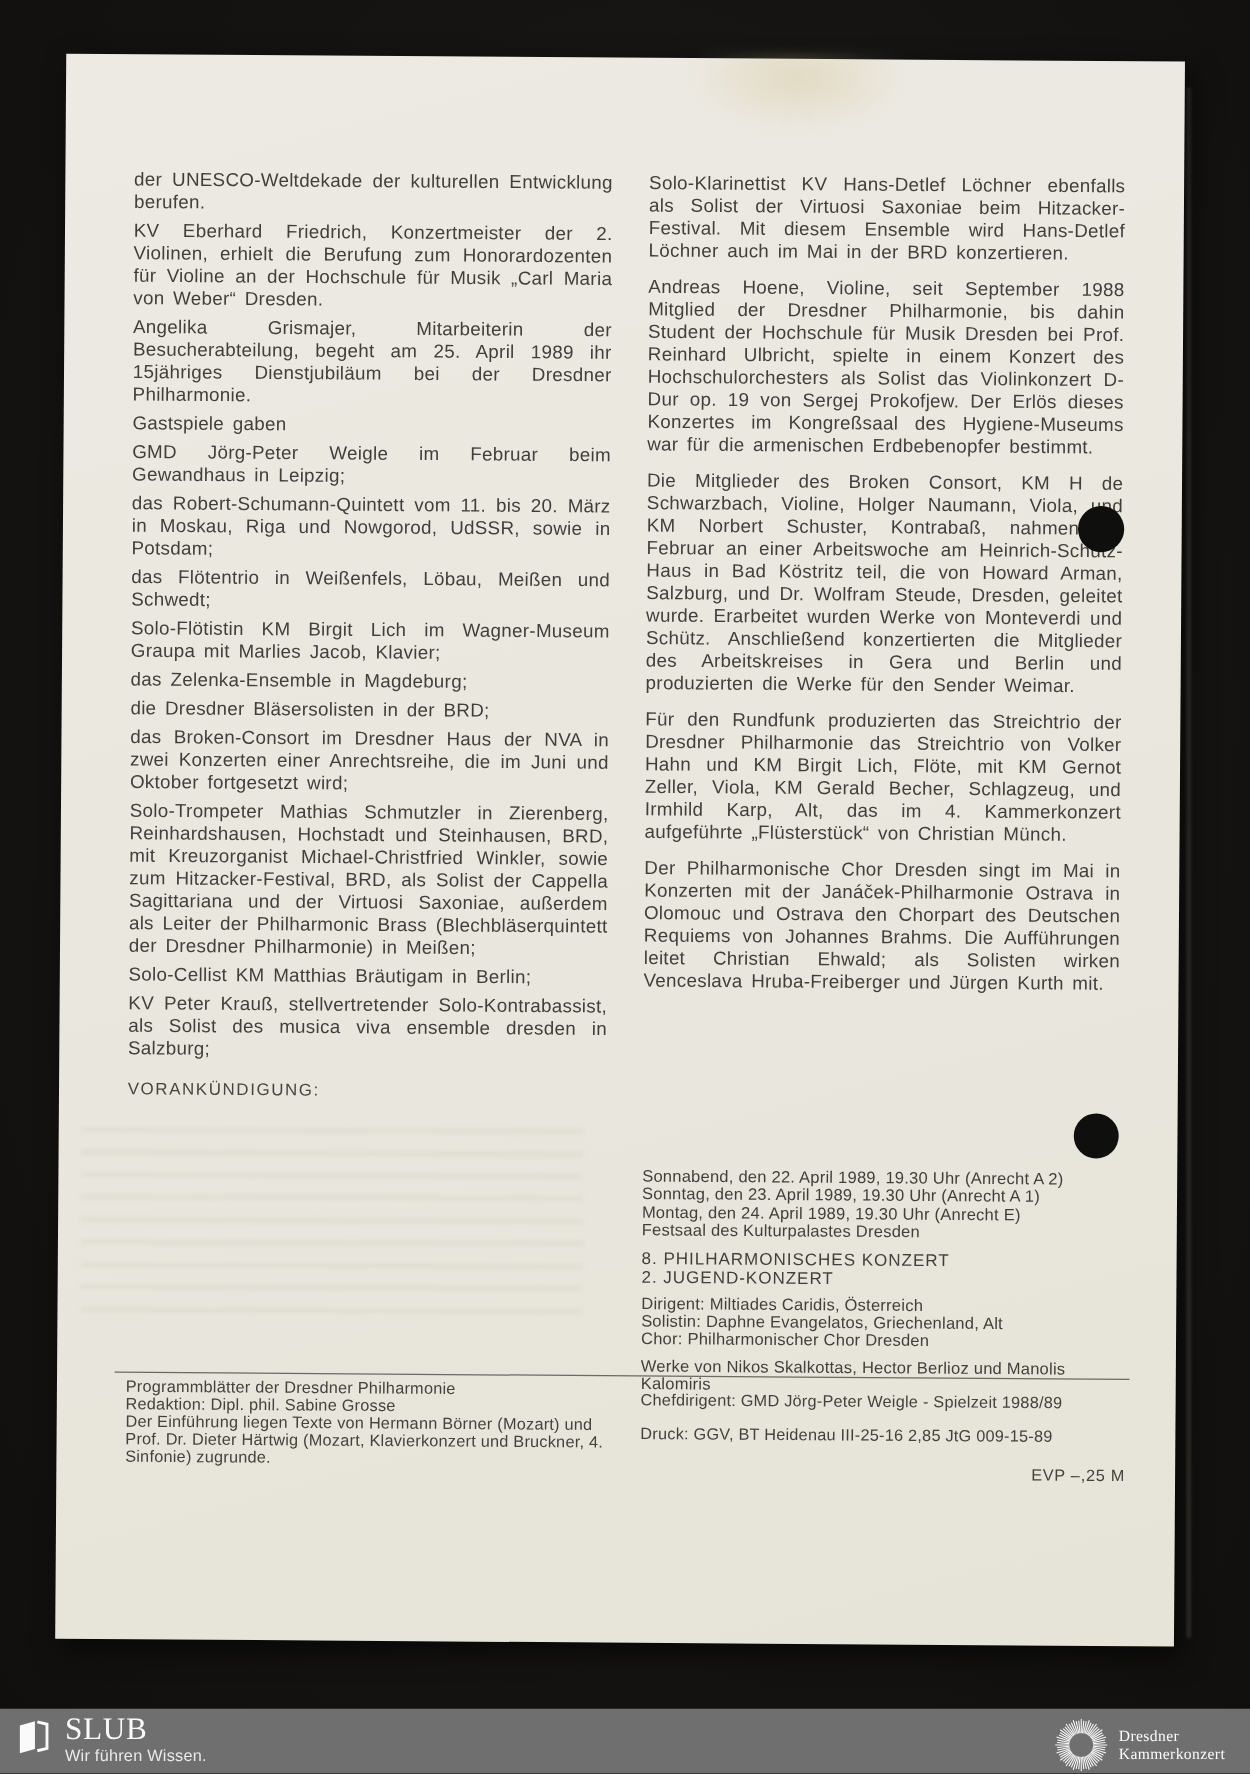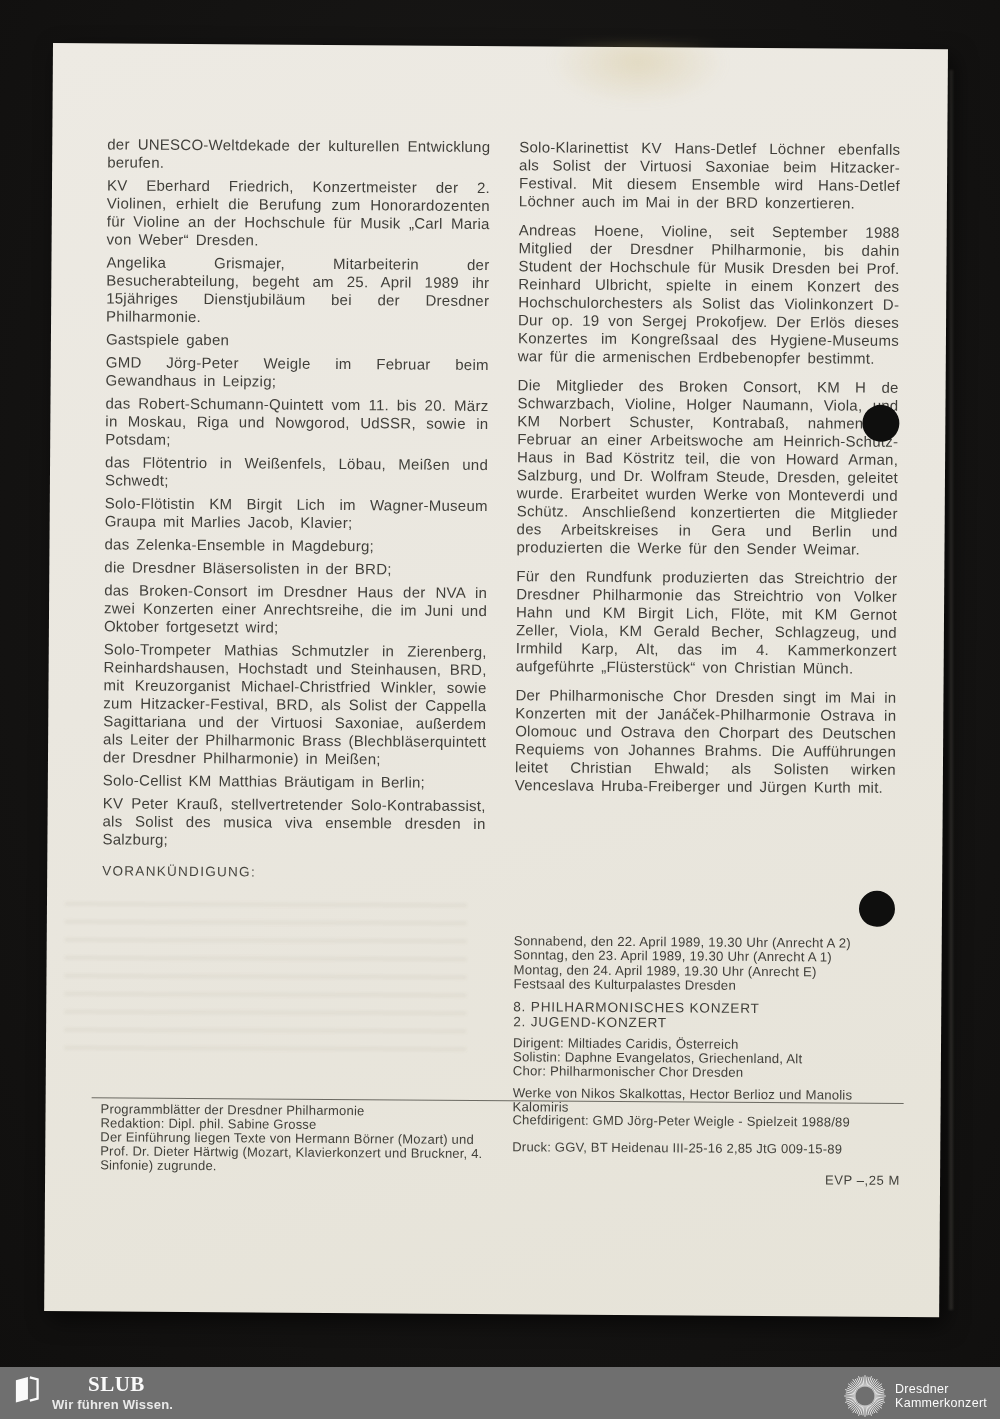--- a/index.html
+++ b/index.html
@@ -45,27 +45,27 @@
   .imprint.left{left:55px;top:1059px;width:402px;}
   .imprint.right{left:467px;top:1067px;width:388px;}
   .imprint.right .chief{margin-bottom:13px;}
   .imprint.right .druck{margin-bottom:17px;}
   .imprint.right .price{text-align:right;letter-spacing:.6px;}
   
   .band{position:absolute;left:0;bottom:0;width:1000px;height:52px;background:#6f6f6f;}
   .band .slub{position:absolute;left:13px;top:4px;display:flex;align-items:flex-start;}
   .slub .bicon{width:27px;height:30px;margin-top:4px;}
   .slub .stext{margin-left:12px;color:#fafafa;}
-  .slub .sname{font-family:"Liberation Serif", serif;font-weight:bold;
-               font-size:21px;line-height:26px;letter-spacing:.5px;margin-left:36px;}
-  .slub .stag{font-size:13px;font-weight:bold;color:#e9e9e9;line-height:15px;
+  .slub .sname{font-family:"Liberation Serif", serif;font-weight:normal;
+               font-size:25px;line-height:26px;letter-spacing:.5px;}
+  .slub .stag{font-size:13px;font-weight:normal;color:#e9e9e9;line-height:15px;
               letter-spacing:.2px;}
   .band .phil{position:absolute;left:843px;top:7px;display:flex;align-items:center;}
   .phil .sburst{width:44px;height:44px;}
-  .phil .ptext{margin-left:8px;color:#fcfcfc;font-family:Liberation Sans, sans-serif;
+  .phil .ptext{margin-left:8px;color:#fcfcfc;font-family:Liberation Serif, serif;
                font-size:12.5px;line-height:14px;letter-spacing:.3px;}
 </style>
 </head>
 <body>
 
 <div id="stage">
   <div class="edge-glint"></div>
 
   <div class="paper">
     <div class="stain"></div>

